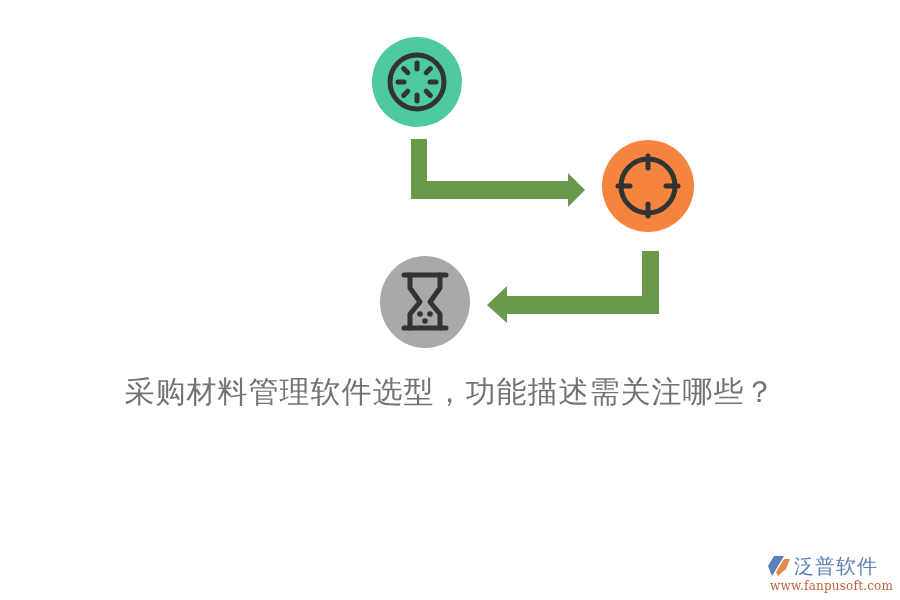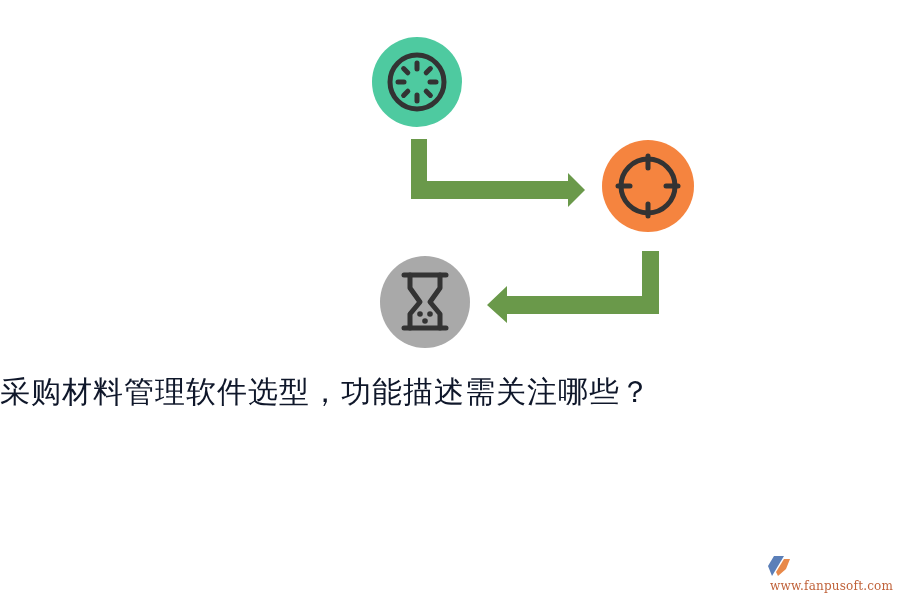--- a/index.html
+++ b/index.html
@@ -1,22 +1,22 @@
 <!DOCTYPE html>
 <html><head>
 <meta charset="utf-8">
 <style>
   html, body { margin:0; padding:0; }
   body { width:900px; height:600px; background:#ffffff; position:relative; overflow:hidden;
          font-family:"DejaVu Sans", sans-serif; }
   .node { position:absolute; border-radius:50%; display:flex; align-items:center; justify-content:center; }
   .node svg { display:block; }
   .arrow { position:absolute; }
-  .title { position:absolute; left:0; width:900px; top:372px; text-align:left;
-           font-size:30px; letter-spacing:1px; color:#0f172a; font-family:"DejaVu Sans", sans-serif; }
+  .title { position:absolute; left:0; width:900px; top:372px; text-align:center;
+           font-size:30px; letter-spacing:1px; color:#737373; font-family:"DejaVu Sans", sans-serif; }
   .logo { position:absolute; left:768px; top:553px; width:128px; height:40px; }
   .logo-mark { position:absolute; left:0; top:2px; }
   .logo-name { position:absolute; left:26px; top:0; font-size:20px; color:#5b7fb8; letter-spacing:1px; }
   .logo-url { position:absolute; left:2px; top:26px; font-size:12px; color:#c0623a; font-family:"DejaVu Serif", serif; letter-spacing:0.2px; }
 </style>
 </head>
 <body>
 
 <div class="node" style="left:372px; top:37px; width:90px; height:90px; background:#4ecaa0;">
   <svg width="64" height="64" viewBox="0 0 64 64">
@@ -68,14 +68,15 @@
   </svg>
 </div>
 
 <div class="title">采购材料管理软件选型，功能描述需关注哪些？</div>
 
 <div class="logo">
   <svg class="logo-mark" width="24" height="22" viewBox="0 0 24 22">
     <polygon points="6,1 16,1 10,11 4,21 0,11" fill="#5b7fb8"></polygon>
     <polygon points="16,4 22,4 18,14 10,21 8,17" fill="#e8894a"></polygon>
   </svg>
+  <div class="logo-name">泛普软件</div>
   <div class="logo-url">www.fanpusoft.com</div>
 </div>
 
 </body></html>

